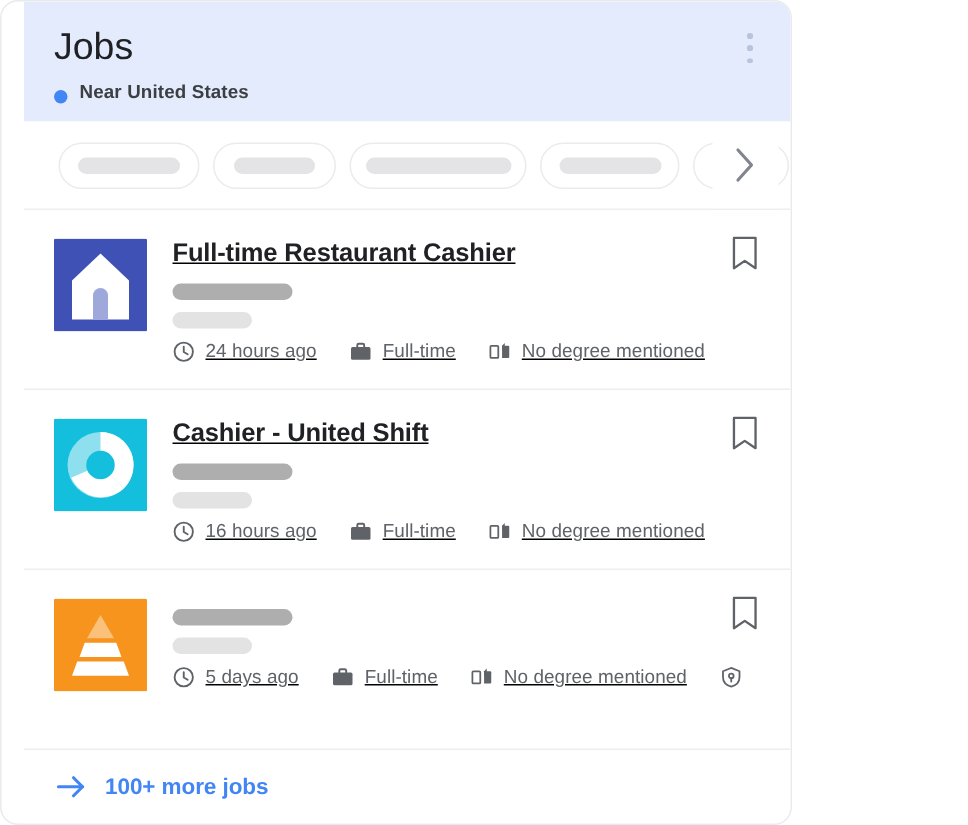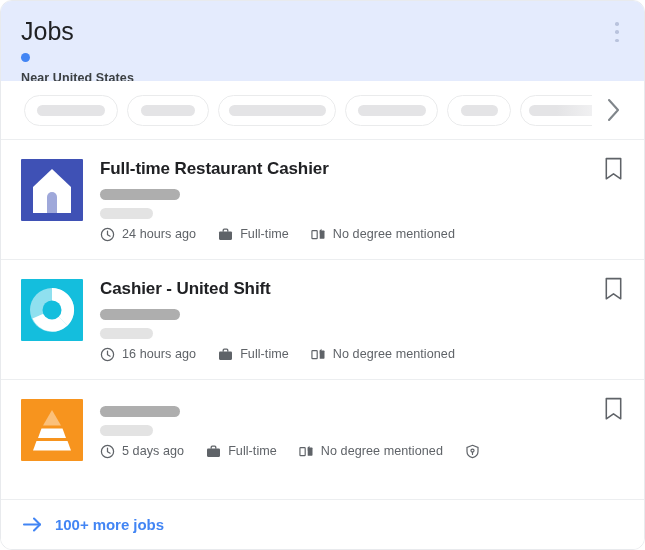--- a/index.html
+++ b/index.html
@@ -7,48 +7,48 @@
   html, body {
     width: 645px;
     height: 550px;
     background: #ffffff;
     font-family: "Liberation Sans", sans-serif;
     -webkit-font-smoothing: antialiased;
   }
 
   .widget {
     position: relative;
-    width: 645px;
+    width: 528px;
     height: 550px;
     background: #ffffff;
     border: 1px solid #e8eaed;
     border-radius: 12px;
     overflow: hidden;
+    padding-left: 15px;
   }
 
   
   .header {
     position: relative;
     height: 80px;
     background: #e4ebfd;
     padding: 14px 20px 0 20px;
   }
   .header-title {
     font-size: 25px;
     line-height: 32px;
     font-weight: 400;
     color: #202124;
     letter-spacing: 0px;
   }
   .header-sub {
     display: flex;
-    align-items: flex-start;
+    align-items: flex-end;
     margin-top: 6px;
     gap: 8px;
-    flex-direction: column;
   }
   .loc-dot {
     width: 9px;
     height: 9px;
     border-radius: 50%;
     background: #4285f4;
     flex: none;
   }
   .header-sub-text {
     font-size: 12.5px;
@@ -138,21 +138,21 @@
     width: 62px;
     height: 62px;
     flex: none;
     margin-top: 3px;
     margin-right: 17px;
     border-radius: 1px;
     overflow: hidden;
   }
   .logo svg { display: block; width: 62px; height: 62px; }
 
-  .card-body { flex: 1 1 auto; min-width: 0; padding-top: 1px; }
+  .card-body { flex: 1 1 auto; min-width: 0; padding-top: 1px; text-decoration: underline; }
   .job-title {
     font-size: 17px;
     line-height: 23px;
     font-weight: 700;
     color: #202124;
     letter-spacing: -0.1px;
   }
   .sk {
     border-radius: 6px;
     margin-top: 9px;

